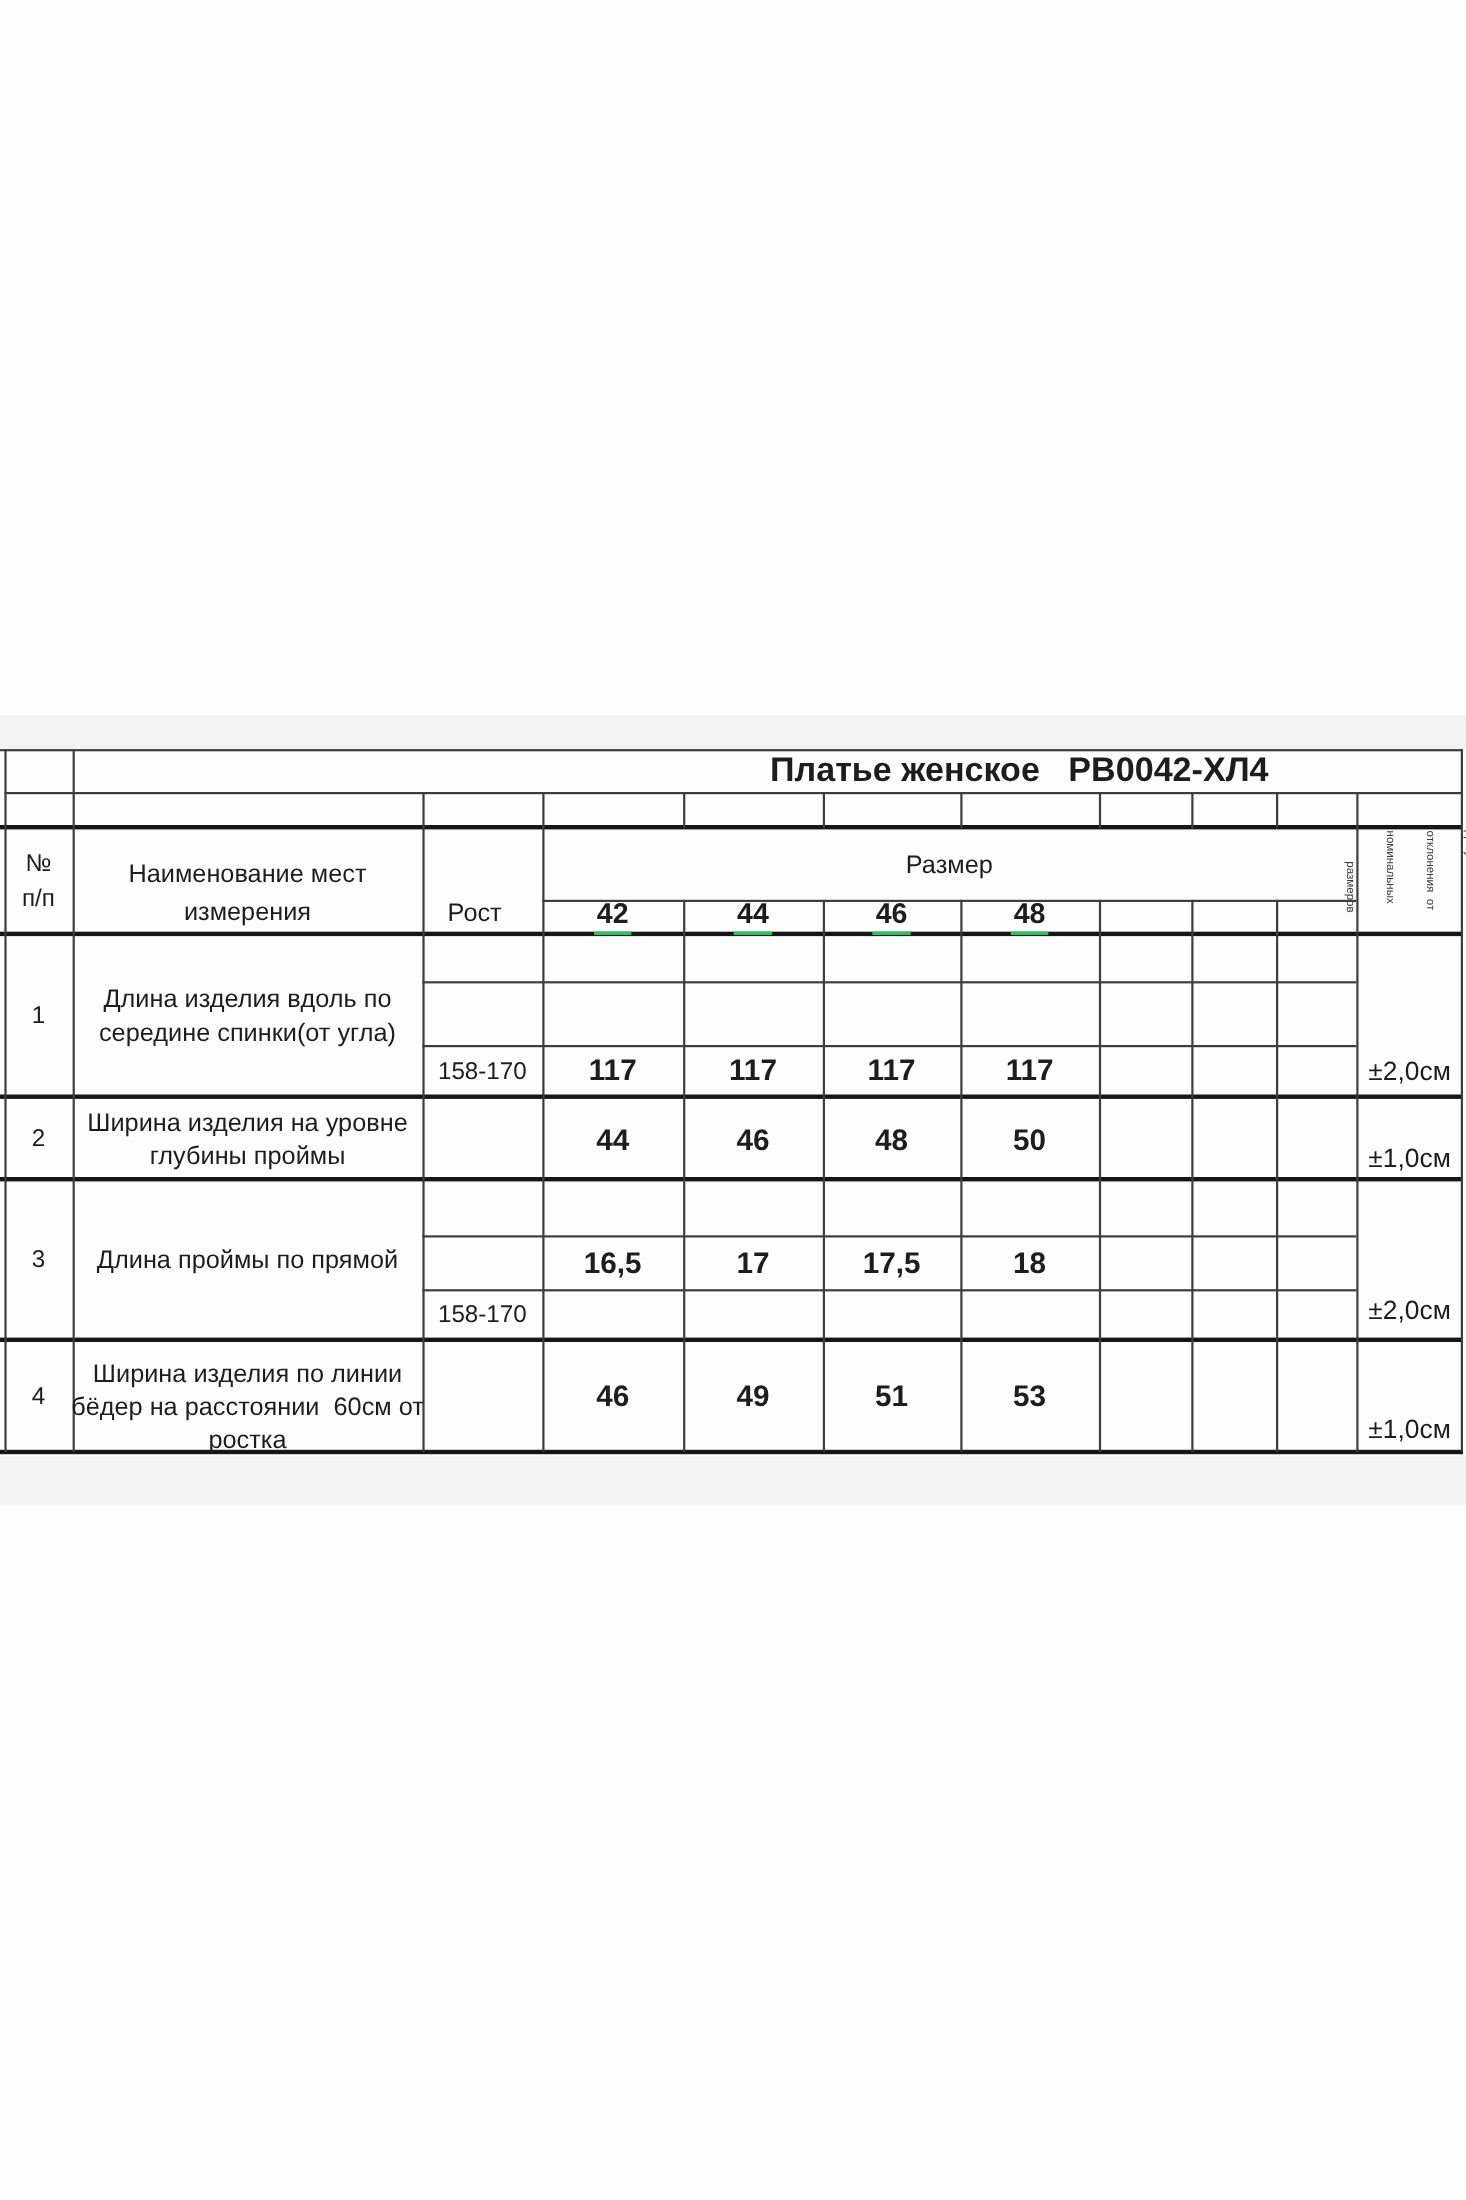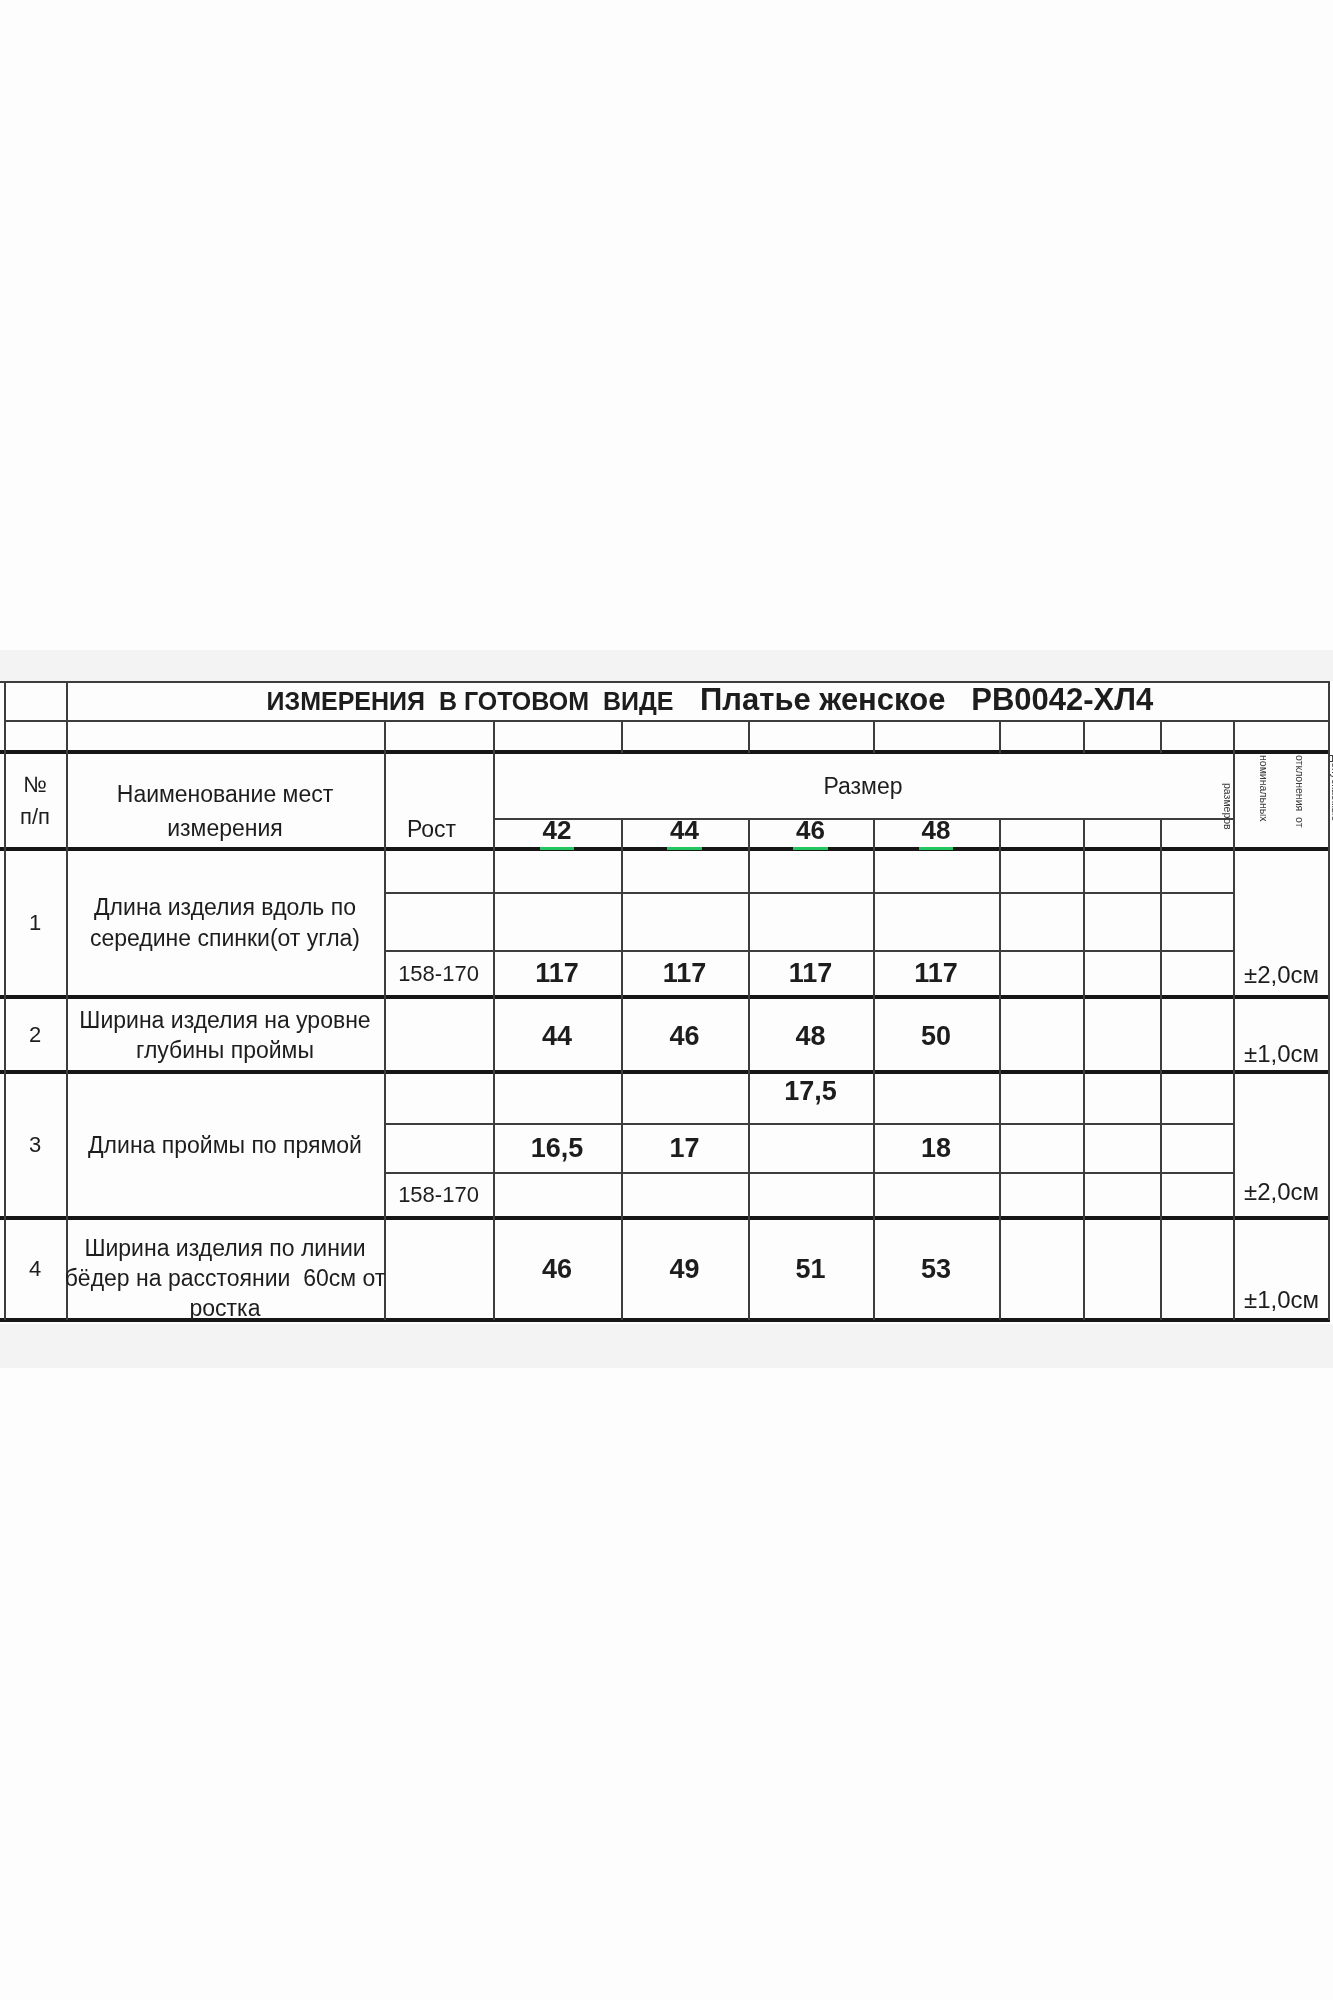--- a/index.html
+++ b/index.html
@@ -58,21 +58,20 @@
   <div class="vl" style="left:873px;top:818px;width:2px;height:502px;"></div>
   <div class="vl" style="left:999px;top:720px;width:2px;height:33px;"></div>
   <div class="vl" style="left:999px;top:818px;width:2px;height:502px;"></div>
   <div class="vl" style="left:1083px;top:720px;width:2px;height:33px;"></div>
   <div class="vl" style="left:1083px;top:818px;width:2px;height:502px;"></div>
   <div class="vl" style="left:1160px;top:720px;width:2px;height:33px;"></div>
   <div class="vl" style="left:1160px;top:818px;width:2px;height:502px;"></div>
   <div class="vl" style="left:1233px;top:720px;width:2px;height:600px;"></div>
   <div class="vl" style="left:1328px;top:681px;width:2px;height:639px;"></div>
 
-  <div class="c b" style="left:190px;top:682px;width:560px;height:38px;font-size:25px;">ИЗМЕРЕНИЯ  В ГОТОВОМ  ВИДЕ</div>
   <div class="c b left" style="left:676px;top:678px;width:600px;height:44px;font-size:31px;margin-left:24px;">Платье женское   РВ0042-ХЛ4</div>
 
   <div class="c stack" style="left:4px;top:770px;width:62px;height:62px;font-size:22px;line-height:32px;">
     <span>№</span>
     <span>п/п</span>
   </div>
   <div class="c stack name" style="left:66px;top:778px;width:318px;height:66px;line-height:34px;">
     <span>Наименование мест</span>
     <span>измерения</span>
   </div>
@@ -121,21 +120,21 @@
   <div class="c val" style="left:493px;top:999px;width:128px;height:74px;">44</div>
   <div class="c val" style="left:621px;top:999px;width:127px;height:74px;">46</div>
   <div class="c val" style="left:748px;top:999px;width:125px;height:74px;">48</div>
   <div class="c val" style="left:873px;top:999px;width:126px;height:74px;">50</div>
   <div class="c tol bend" style="left:1233px;top:999px;width:97px;height:71px;padding-bottom:2px;">±1,0см</div>
 
   <div class="c rnum" style="left:4px;top:1074px;width:62px;height:142px;">3</div>
   <div class="c name" style="left:66px;top:1074px;width:318px;height:142px;">Длина проймы по прямой</div>
   <div class="c val" style="left:493px;top:1125px;width:128px;height:47px;">16,5</div>
   <div class="c val" style="left:621px;top:1125px;width:127px;height:47px;">17</div>
-  <div class="c val" style="left:748px;top:1068px;width:125px;height:47px;">17,5</div>
+  <div class="c val" style="left:748px;top:1125px;width:125px;height:47px;">17,5</div>
   <div class="c val" style="left:873px;top:1125px;width:126px;height:47px;">18</div>
   <div class="c" style="left:384px;top:1174px;width:109px;height:42px;font-size:22px;">158-170</div>
   <div class="c tol bend" style="left:1233px;top:1074px;width:97px;height:142px;padding-bottom:10px;">±2,0см</div>
 
   <div class="c rnum" style="left:4px;top:1220px;width:62px;height:98px;">4</div>
   <div class="c stack name" style="left:66px;top:1220px;width:318px;height:116px;line-height:30px;">
     <span>Ширина изделия по линии</span>
     <span>бёдер на расстоянии  60см от</span>
     <span>ростка</span>
   </div>

